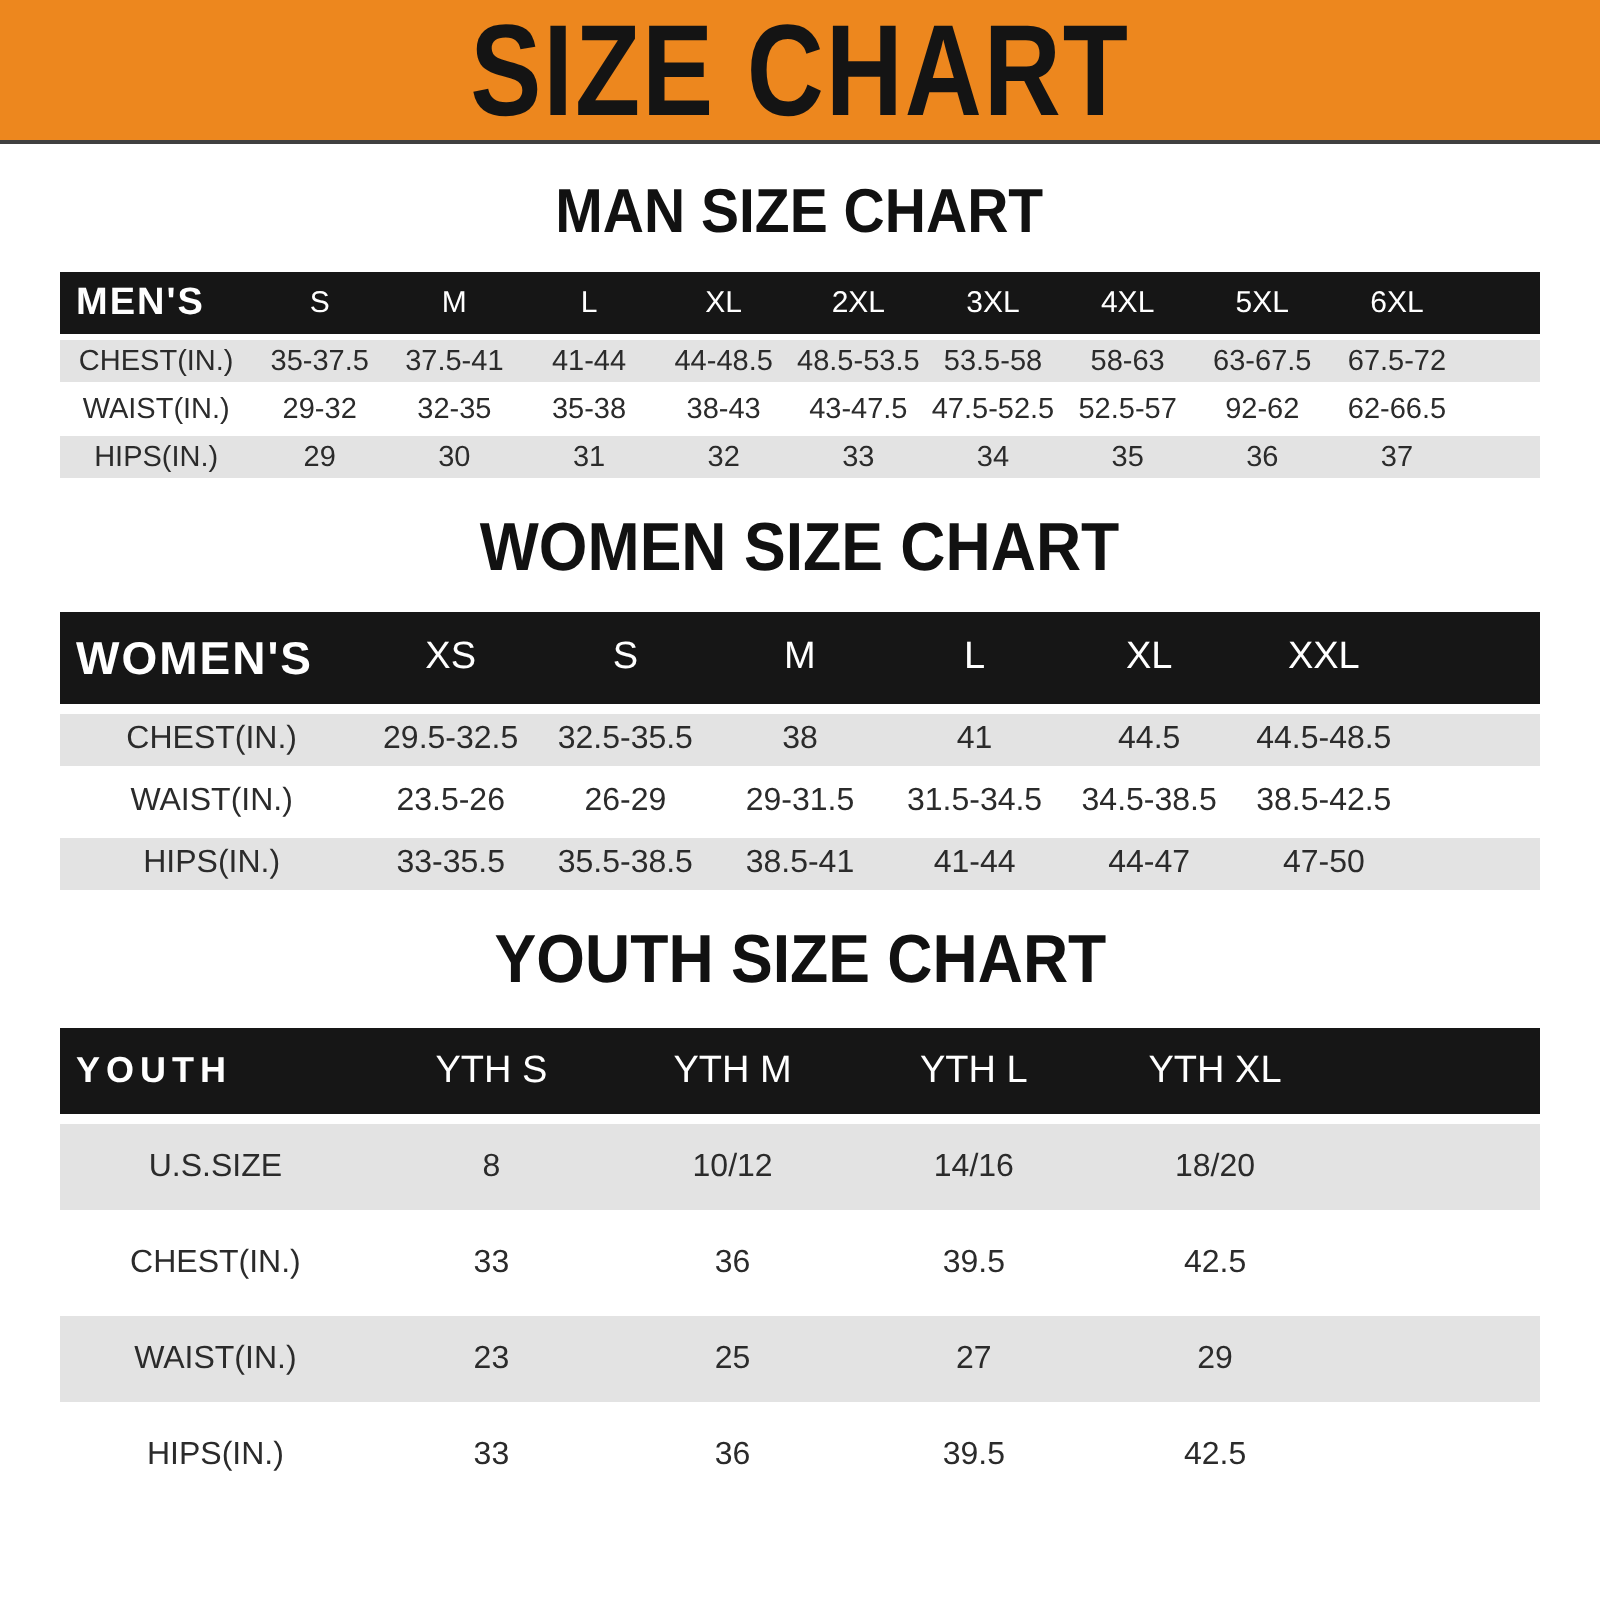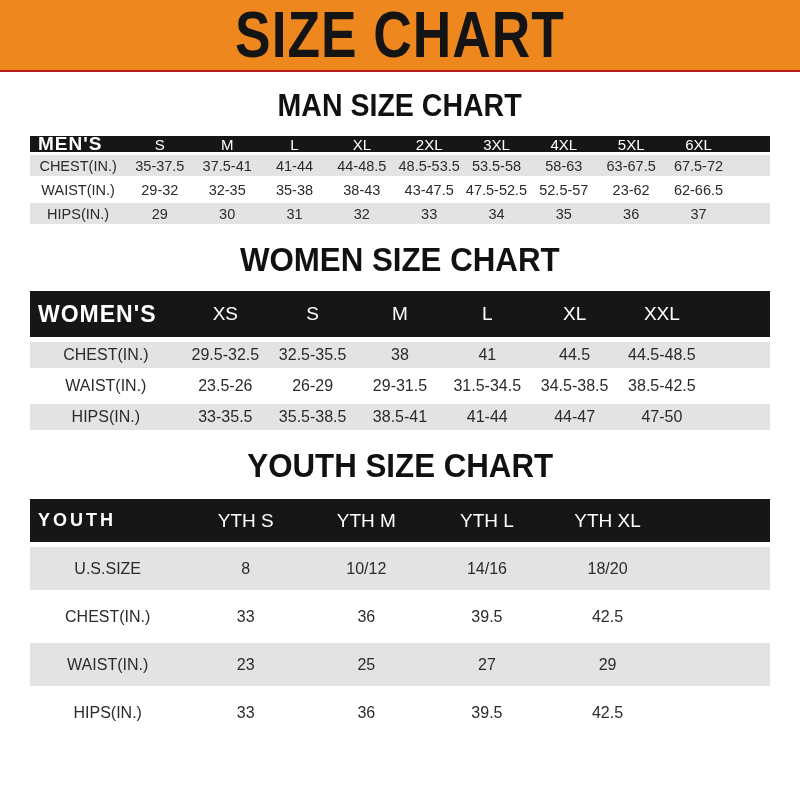--- a/index.html
+++ b/index.html
@@ -6,21 +6,21 @@
   html, body {
     width: 800px; height: 800px;
     background: #ffffff;
     font-family: "Liberation Sans", sans-serif;
     overflow: hidden;
   }
   
   .banner {
     height: 72px;
     background: #ED871E;
-    border-bottom: 2px solid #b91c1c;
+    border-bottom: 2px solid #404040;
     display: flex; align-items: center; justify-content: center;
   }
   .banner-title {
     display: inline-block;
     font-size: 55px; font-weight: 900; color: #141414;
     letter-spacing: 1px;
     transform: scale(0.97, 1.18);
     white-space: nowrap;
   }
   
@@ -45,21 +45,21 @@
     color: #ffffff;
   }
   .trow { display: flex; align-items: center; color: #2b2b2b; }
   .row-gray  { background: #E3E3E3; }
   .row-white { background: #ffffff; }
   .cell { text-align: center; white-space: nowrap; }
   .lbl-h { font-weight: 700; text-align: left; padding-left: 8px; letter-spacing: 1px; }
   .lbl-r { text-align: center; }
 
   
-  .men-t .thead { height: 16px; font-size: 15px; margin-top: 12px; }
+  .men-t .thead { height: 31px; font-size: 15px; margin-top: 12px; }
   .men-t .thead .lbl-h { font-size: 19px; }
   .men-t .trow { height: 21px; font-size: 14.5px; margin-top: 3px; }
   .men-t .lbl-h, .men-t .lbl-r { width: 13%; }
   .men-t .val { width: 9.1%; }
 
   
   .women-t .thead { height: 46px; font-size: 19px; margin-top: 12px; }
   .women-t .thead .lbl-h { font-size: 23px; }
   .women-t .trow { height: 26px; font-size: 16px; margin-top: 5px; }
   .women-t .lbl-h, .women-t .lbl-r { width: 20.5%; }
@@ -127,21 +127,21 @@
   </div>
   <div class="trow row-white">
     <span class="cell lbl-r">WAIST(IN.)</span>
     <span class="cell val">29-32</span>
     <span class="cell val">32-35</span>
     <span class="cell val">35-38</span>
     <span class="cell val">38-43</span>
     <span class="cell val">43-47.5</span>
     <span class="cell val">47.5-52.5</span>
     <span class="cell val">52.5-57</span>
-    <span class="cell val">23-62</span>
+    <span class="cell val">92-62</span>
     <span class="cell val">62-66.5</span>
   </div>
   <div class="trow row-gray">
     <span class="cell lbl-r">HIPS(IN.)</span>
     <span class="cell val">29</span>
     <span class="cell val">30</span>
     <span class="cell val">31</span>
     <span class="cell val">32</span>
     <span class="cell val">33</span>
     <span class="cell val">34</span>

